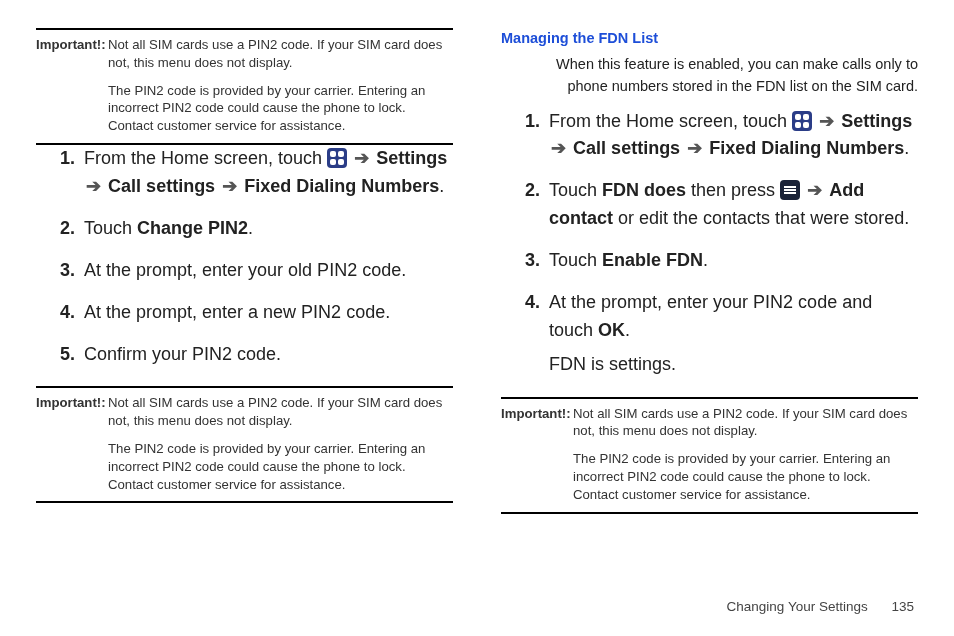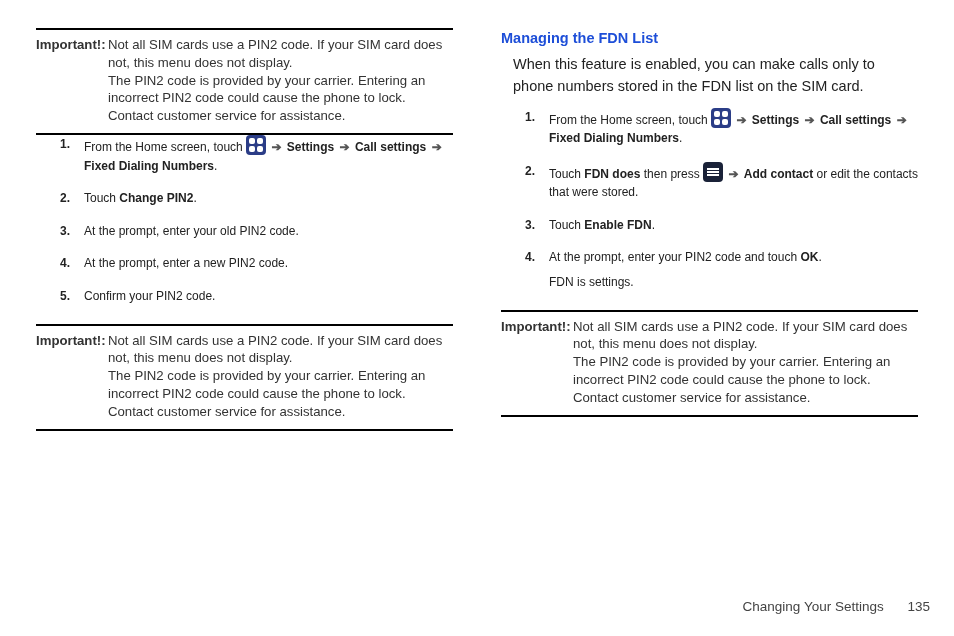--- a/index.html
+++ b/index.html
@@ -32,34 +32,34 @@
     display: flex;
   }
   .important-box .lab {
     font-weight: bold;
     flex: 0 0 72px;
   }
   .important-box .txt {
     flex: 1;
   }
   .important-box .para2 {
-    margin-top: 0;
+    margin-top: 10px;
     margin-left: 72px;
   }
   .section-head {
     font-weight: bold;
     color: #1d4ed8;
     font-size: 14.5px;
     margin: 16px 0 8px 0;
   }
   ol.steps {
     list-style: none;
     counter-reset: step;
     padding-left: 24px;
-    font-size: 12px;
+    font-size: 18px;
     line-height: 1.55;
     color: #222;
   }
   ol.steps > li {
     counter-increment: step;
     position: relative;
     margin-bottom: 14px;
     padding-left: 24px;
   }
   ol.steps > li::before {
@@ -103,26 +103,27 @@
     height: 2px;
     background: #fff;
     box-shadow: 0 3px 0 #fff, 0 6px 0 #fff;
   }
   .arrow { font-weight: bold; padding: 0 2px; color: #555; }
   .intro {
     font-size: 14.5px;
     line-height: 1.5;
     margin: 0 0 10px 12px;
     color: #222;
+    text-align: right;
   }
   .mt { margin-top: 18px; }
   .footer {
     position: absolute;
     bottom: 22px;
-    right: 24px;
+    right: 40px;
     font-size: 13.5px;
     color: #444;
   }
   .footer .pg { margin-left: 20px; }
 </style>
 </head>
 <body>
 
 <div class="cols">
 

